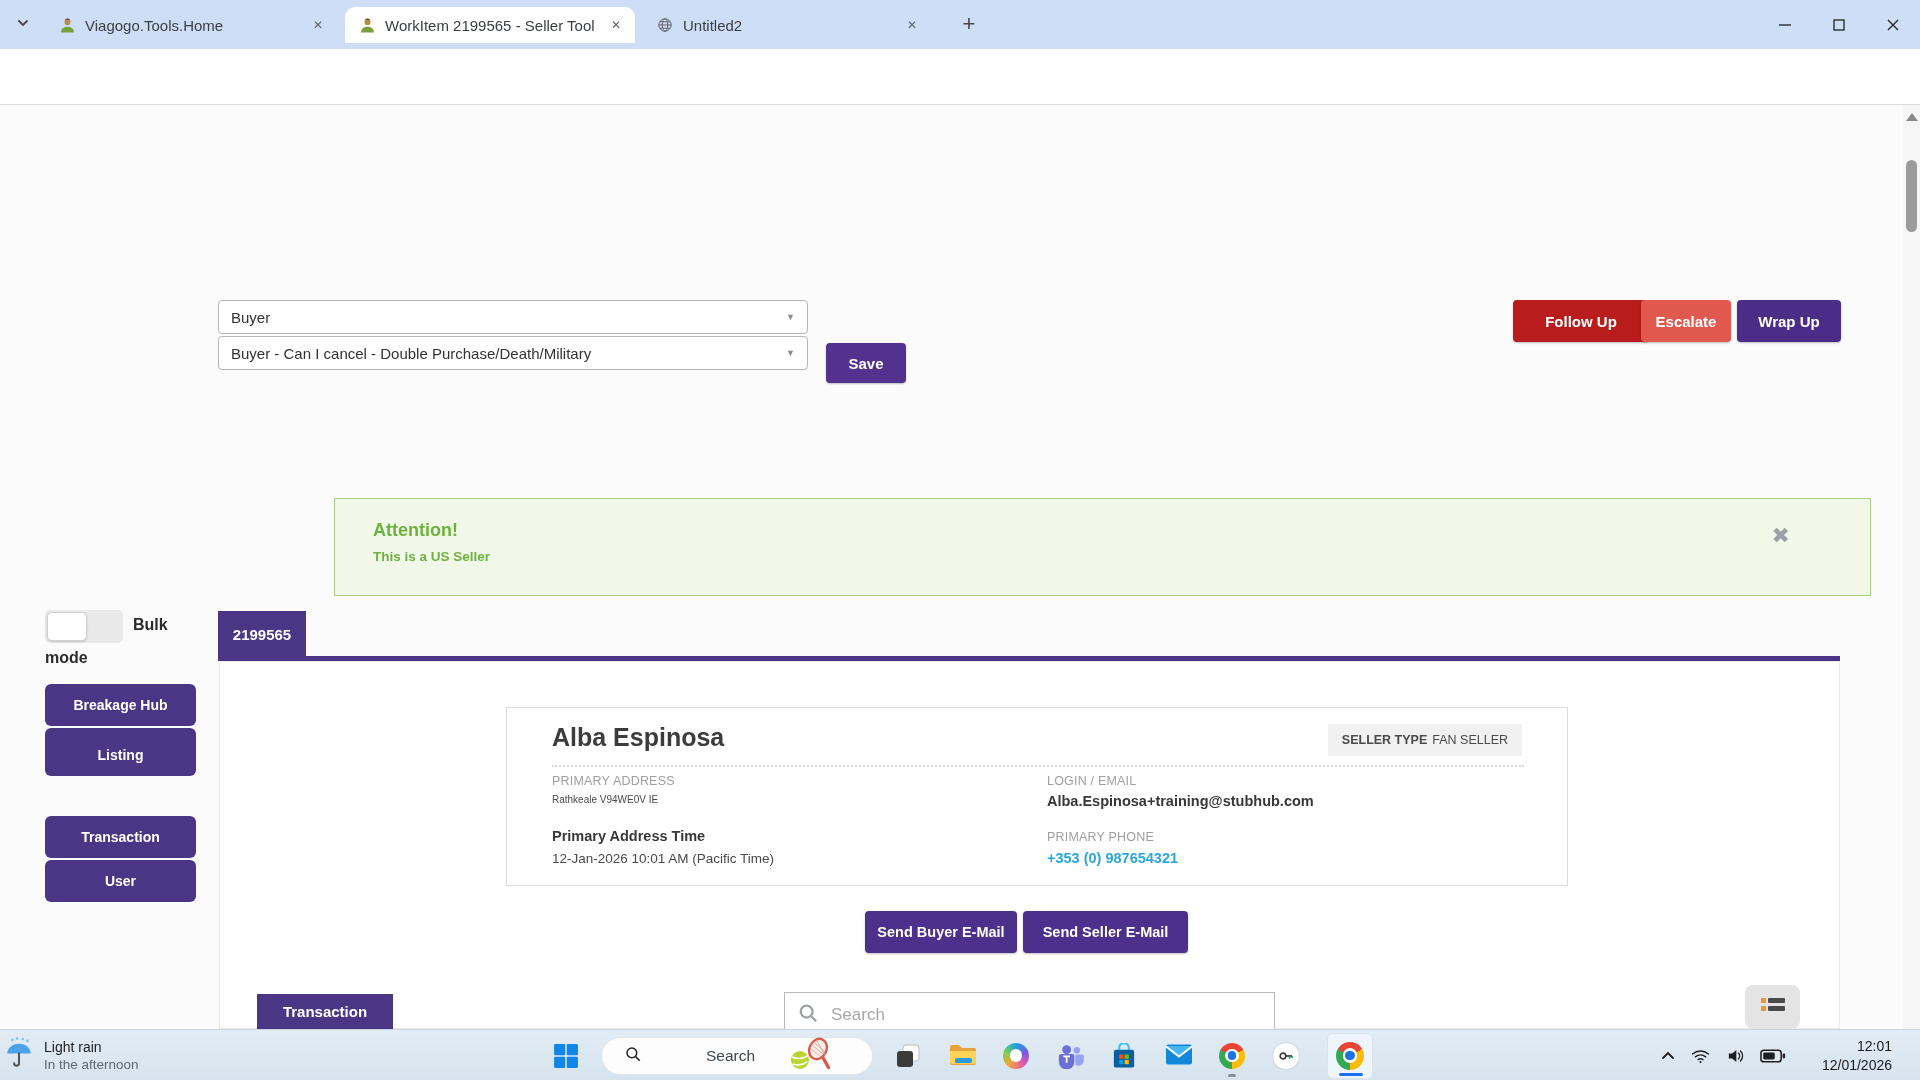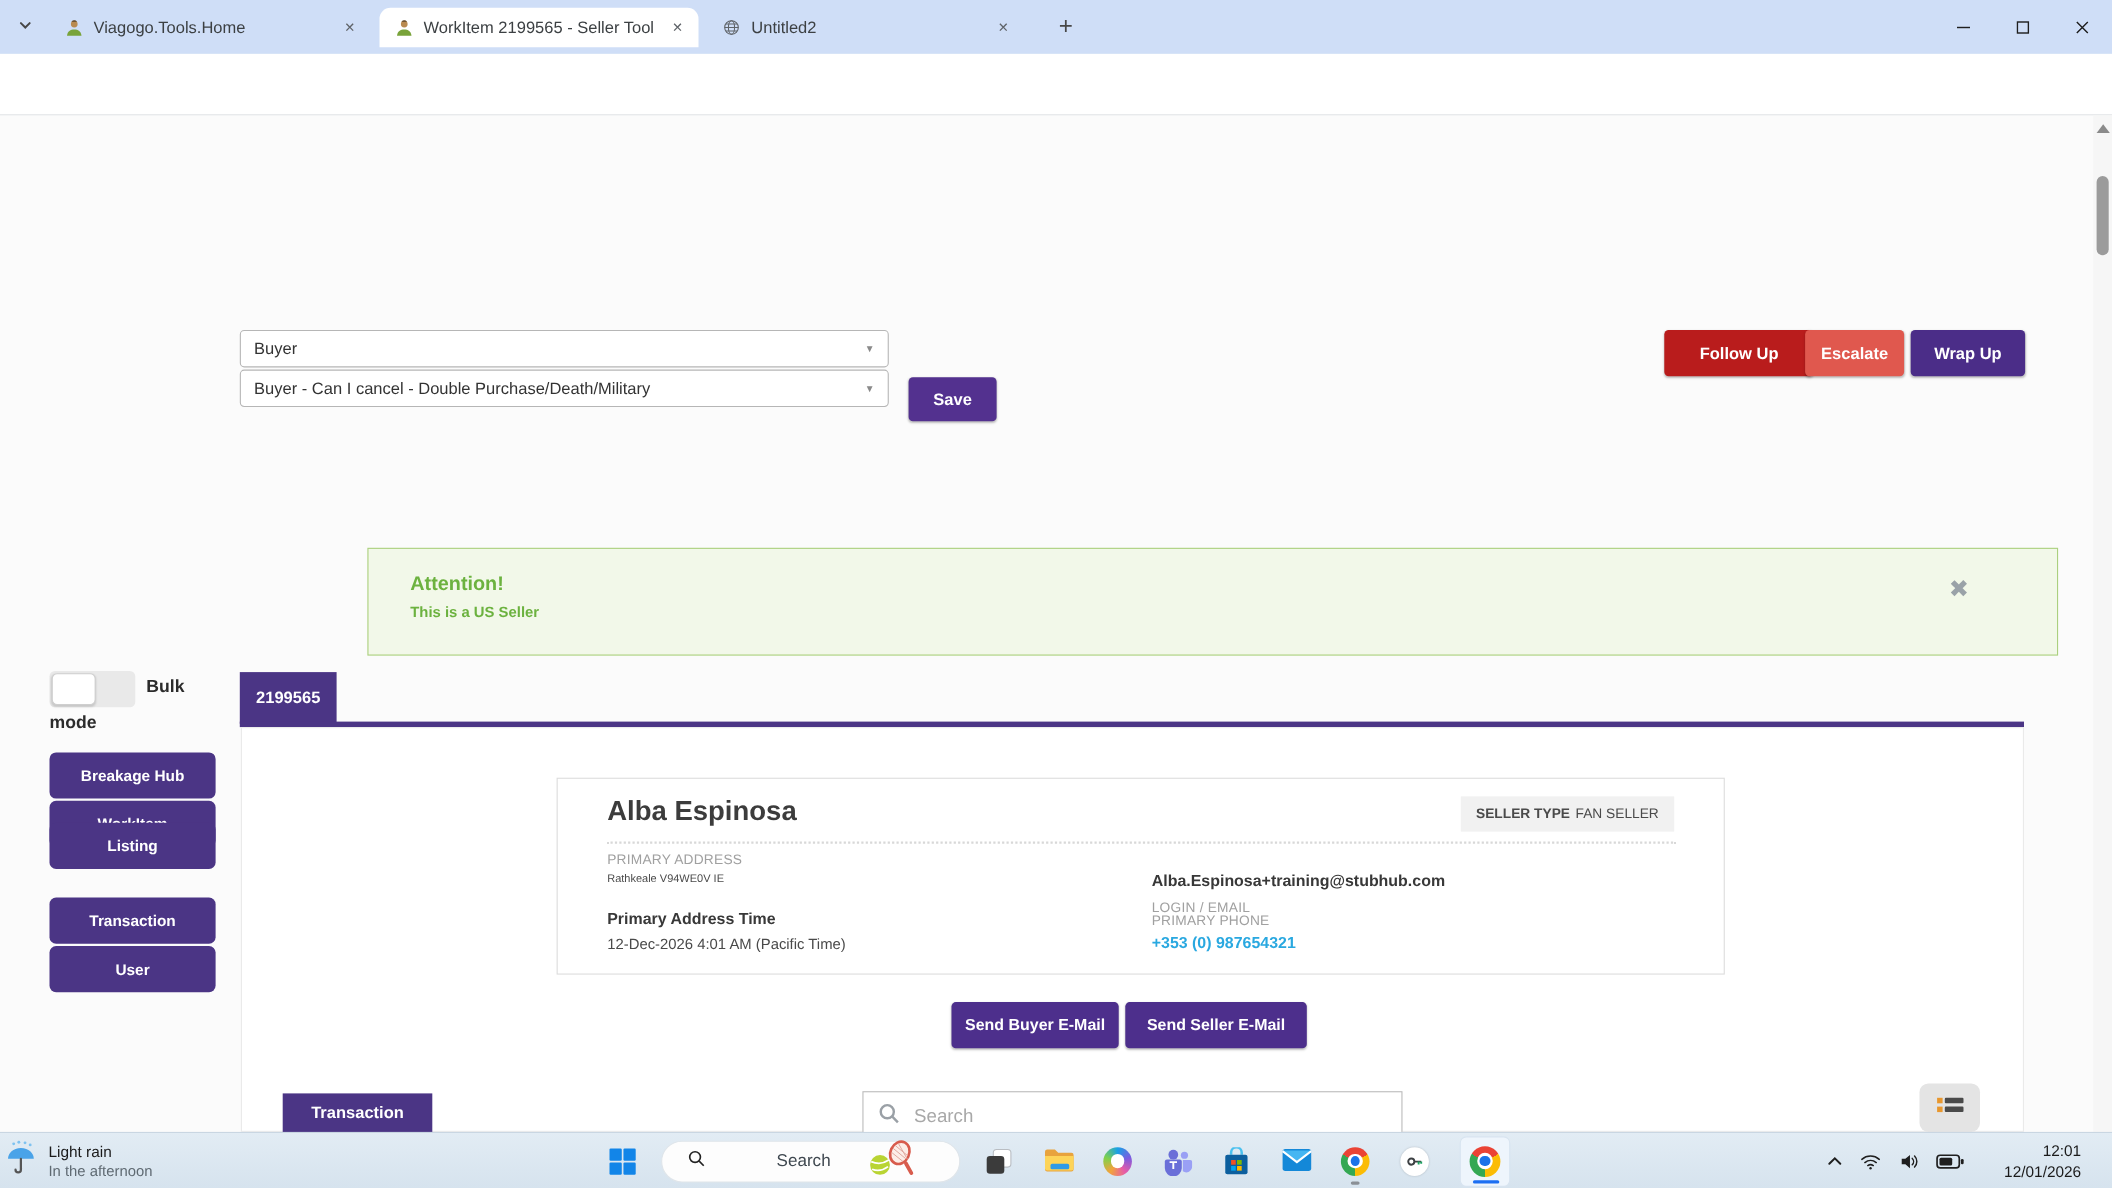--- a/index.html
+++ b/index.html
@@ -255,37 +255,37 @@
         </span>
       <span>Bulk mode</span>
     </div>
 
     <div class="wi-tab">2199565</div>
     <div class="wi-underline"></div>
     <div class="panel"></div>
 
     <button class="sidebtn" style="top:579px;">Breakage Hub</button>
     <button class="sidebtn" style="top:623px;">WorkItem</button>
-    <button class="sidebtn" style="top:643px;">Listing</button>
+    <button class="sidebtn" style="top:629px;">Listing</button>
     <button class="sidebtn" style="top:711px;">Transaction</button>
     <button class="sidebtn" style="top:755px;">User</button>
 
     <div class="card">
       <div class="name">Alba Espinosa</div>
       <div class="badge">
         <b>SELLER TYPE</b><span>FAN SELLER</span>
       </div>
       <div class="dots"></div>
 
       <div class="lbl" style="left:45px;top:66px;">PRIMARY ADDRESS</div>
       <div class="val" style="left:45px;top:86px;">Rathkeale V94WE0V IE</div>
       <div class="valb" style="left:45px;top:120px;font-size:14.5px;">Primary Address Time</div>
-      <div class="val" style="left:45px;top:143px;font-size:13.5px;">12-Dec-2026 4:01 AM (Pacific Time)</div>
-
-      <div class="lbl" style="left:540px;top:66px;margin-top:44px;">LOGIN / EMAIL</div>
+      <div class="val" style="left:45px;top:143px;font-size:13.5px;">12-Jan-2026 10:01 AM (Pacific Time)</div>
+
+      <div class="lbl" style="left:540px;top:66px;">LOGIN / EMAIL</div>
       <div class="valb" style="left:540px;top:85px;">Alba.Espinosa+training@stubhub.com</div>
       <div class="lbl" style="left:540px;top:122px;">PRIMARY PHONE</div>
       <div class="phone" style="left:540px;top:142px;">+353 (0) 987654321</div>
     </div>
 
     <button class="btn btn-email" style="left:865px;width:152px;">Send Buyer E-Mail</button>
     <button class="btn btn-email" style="left:1023px;width:165px;">Send Seller E-Mail</button>
 
     <div class="bottom-tab">Transaction</div>
 

